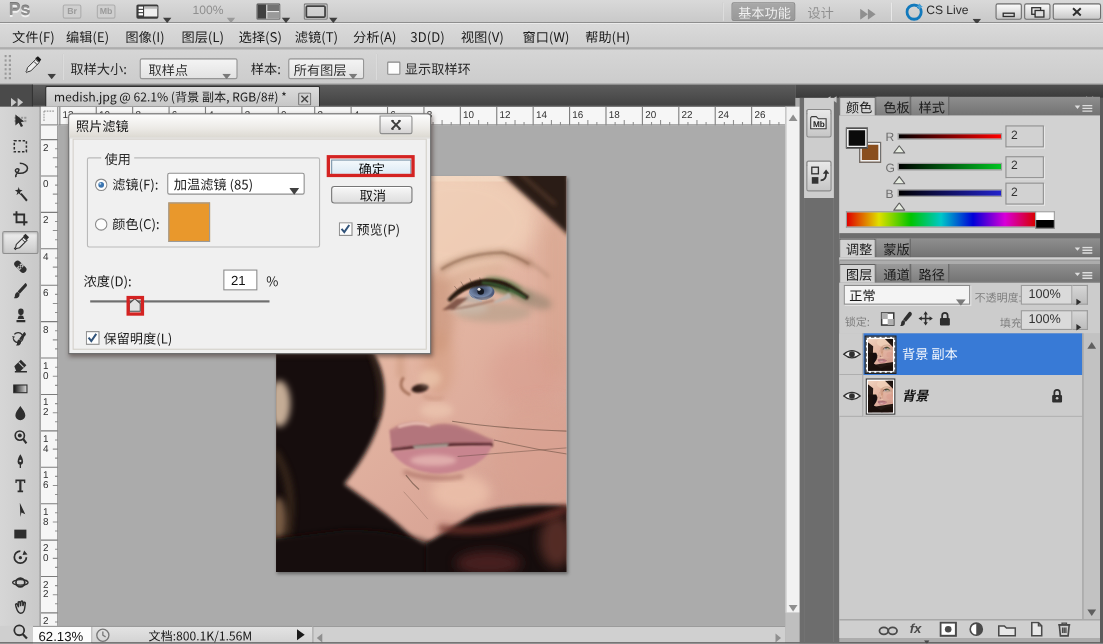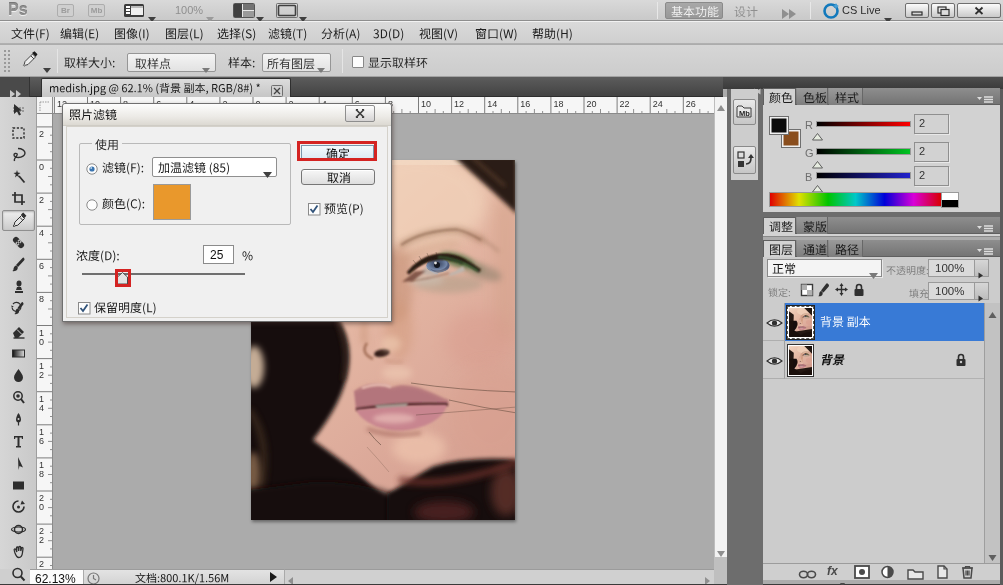--- a/index.html
+++ b/index.html
@@ -763,21 +763,21 @@
         <g transform="translate(0,12.2)">
           <path d="M8.0 -5.9V-3.5C8.0 -2.3 7.8 -0.7 4.9 0.3C5.1 0.4 5.4 0.7 5.5 0.9C8.5 -0.2 8.9 -2.0 8.9 -3.5V-5.9ZM8.7 -1.1C9.5 -0.5 10.4 0.4 10.9 0.9L11.5 0.3C11.0 -0.2 10.0 -1.0 9.3 -1.6ZM1.1 -7.3C1.8 -6.8 2.7 -6.1 3.4 -5.6H0.5V-4.8H2.4V-0.1C2.4 0.0 2.4 0.1 2.2 0.1C2.0 0.1 1.5 0.1 0.9 0.1C1.0 0.3 1.1 0.7 1.2 0.9C2.0 0.9 2.5 0.9 2.9 0.8C3.2 0.6 3.3 0.4 3.3 -0.1V-4.8H4.6C4.4 -4.2 4.1 -3.5 3.9 -3.1L4.6 -2.9C4.9 -3.5 5.3 -4.6 5.6 -5.5L5.0 -5.7L4.9 -5.6H4.1L4.3 -6.0C4.1 -6.2 3.7 -6.5 3.2 -6.7C3.9 -7.4 4.7 -8.3 5.2 -9.2L4.7 -9.6L4.5 -9.5H0.7V-8.7H3.9C3.6 -8.2 3.1 -7.6 2.6 -7.2L1.5 -7.9ZM6.0 -7.5V-1.8H6.8V-6.7H10.2V-1.8H11.0V-7.5H8.7L9.1 -8.7H11.5V-9.6H5.6V-8.7H8.1C8.0 -8.3 7.9 -7.9 7.8 -7.5Z M19.7 -7.5C20.3 -6.9 21.0 -6.1 21.3 -5.6L22.1 -6.0C21.8 -6.5 21.1 -7.3 20.5 -7.8ZM13.4 -9.4V-6.0H14.3V-9.4ZM15.9 -10.0V-5.6H16.8V-10.0ZM18.3 -2.2V-0.3C18.3 0.6 18.6 0.8 19.8 0.8C20.1 0.8 21.7 0.8 21.9 0.8C22.9 0.8 23.1 0.5 23.2 -0.9C23.0 -1.0 22.6 -1.1 22.5 -1.2C22.4 -0.1 22.3 0.0 21.8 0.0C21.5 0.0 20.2 0.0 19.9 0.0C19.3 0.0 19.2 -0.0 19.2 -0.3V-2.2ZM17.5 -3.9V-3.0C17.5 -2.0 17.2 -0.7 12.8 0.3C13.0 0.4 13.2 0.8 13.4 1.0C17.9 -0.1 18.4 -1.7 18.4 -3.0V-3.9ZM14.4 -5.3V-1.5H15.2V-4.5H20.9V-1.5H21.8V-5.3ZM19.0 -10.1C18.7 -8.7 18.1 -7.4 17.4 -6.5C17.6 -6.4 18.0 -6.2 18.2 -6.0C18.6 -6.6 19.0 -7.3 19.3 -8.1H23.2V-8.9H19.6C19.7 -9.2 19.8 -9.6 19.9 -9.9Z M26.9 2.4 27.5 2.1C26.5 0.3 26.0 -1.7 26.0 -3.7C26.0 -5.8 26.5 -7.8 27.5 -9.5L26.9 -9.8C25.8 -8.0 25.1 -6.1 25.1 -3.7C25.1 -1.4 25.8 0.6 26.9 2.4Z M29.3 0.0H30.4V-3.5H31.8C33.8 -3.5 35.1 -4.4 35.1 -6.2C35.1 -8.1 33.7 -8.8 31.8 -8.8H29.3ZM30.4 -4.4V-7.9H31.6C33.2 -7.9 34.0 -7.5 34.0 -6.2C34.0 -5.0 33.2 -4.4 31.7 -4.4Z M36.8 2.4C37.9 0.6 38.6 -1.4 38.6 -3.7C38.6 -6.1 37.9 -8.0 36.8 -9.8L36.2 -9.5C37.2 -7.8 37.7 -5.8 37.7 -3.7C37.7 -1.7 37.2 0.3 36.2 2.1Z" fill="#1f1f1f"></path>
         </g>
       </svg></div>
 <div style="position:absolute;left:76px;top:248px;width:46px;height:16px"><svg width="46" height="16">
         <g transform="translate(0,12.2)">
           <path d="M1.0 -9.3C1.7 -8.9 2.5 -8.3 2.9 -7.8L3.5 -8.5C3.1 -8.9 2.3 -9.5 1.6 -9.9ZM0.4 -6.0C1.1 -5.6 1.9 -5.1 2.3 -4.7L2.9 -5.3C2.5 -5.7 1.6 -6.3 1.0 -6.6ZM5.0 0.9C5.3 0.7 5.6 0.6 8.2 -0.4C8.2 -0.6 8.1 -0.9 8.1 -1.2L6.0 -0.5V-4.5H6.0C6.5 -5.2 6.9 -6.0 7.2 -6.9C7.8 -3.4 8.9 -0.8 11.1 0.6C11.2 0.4 11.5 0.0 11.7 -0.1C10.6 -0.8 9.7 -1.8 9.1 -3.2C9.8 -3.6 10.6 -4.1 11.2 -4.6L10.6 -5.3C10.2 -4.8 9.4 -4.3 8.8 -3.9C8.4 -4.9 8.2 -6.1 8.0 -7.4H10.4V-6.2H11.2V-8.2H7.7C7.8 -8.7 8.0 -9.3 8.1 -9.8L7.2 -10.0C7.1 -9.3 7.0 -8.8 6.8 -8.2H3.7V-6.2H4.6V-7.4H6.6C5.9 -5.5 4.8 -4.0 3.1 -3.0L3.1 -3.0L2.3 -3.4C1.8 -2.1 1.1 -0.7 0.7 0.2L1.5 0.6C2.0 -0.4 2.6 -1.7 3.0 -2.9C3.2 -2.7 3.5 -2.4 3.7 -2.3C4.2 -2.7 4.7 -3.1 5.2 -3.5V-0.7C5.2 -0.2 4.9 0.0 4.6 0.1C4.8 0.3 5.0 0.7 5.0 0.9Z M16.6 -7.7V-6.7H14.7V-5.9H16.6V-3.9H21.3V-5.9H23.2V-6.7H21.3V-7.7H20.4V-6.7H17.5V-7.7ZM20.4 -5.9V-4.7H17.5V-5.9ZM21.1 -2.4C20.6 -1.8 19.8 -1.3 18.9 -0.9C18.1 -1.3 17.4 -1.8 16.9 -2.4ZM14.9 -3.2V-2.4H16.4L16.0 -2.3C16.5 -1.6 17.2 -1.0 18.0 -0.6C16.8 -0.2 15.6 0.0 14.3 0.1C14.4 0.3 14.6 0.7 14.7 0.9C16.2 0.7 17.6 0.4 18.9 -0.1C20.1 0.4 21.5 0.8 23.0 1.0C23.1 0.7 23.4 0.4 23.5 0.2C22.2 0.1 21.0 -0.2 19.9 -0.6C21.0 -1.1 21.9 -1.9 22.4 -2.9L21.8 -3.2L21.7 -3.2ZM17.7 -9.9C17.8 -9.6 18.0 -9.2 18.2 -8.9H13.5V-5.6C13.5 -3.8 13.4 -1.3 12.4 0.6C12.7 0.6 13.1 0.8 13.2 1.0C14.3 -0.9 14.4 -3.7 14.4 -5.6V-8.0H23.4V-8.9H19.2C19.0 -9.3 18.8 -9.8 18.6 -10.1Z M26.9 2.4 27.5 2.1C26.5 0.3 26.0 -1.7 26.0 -3.7C26.0 -5.8 26.5 -7.8 27.5 -9.5L26.9 -9.8C25.8 -8.0 25.1 -6.1 25.1 -3.7C25.1 -1.4 25.8 0.6 26.9 2.4Z M29.3 0.0H31.5C34.2 0.0 35.6 -1.6 35.6 -4.4C35.6 -7.2 34.2 -8.8 31.5 -8.8H29.3ZM30.4 -0.9V-7.9H31.4C33.4 -7.9 34.5 -6.7 34.5 -4.4C34.5 -2.2 33.4 -0.9 31.4 -0.9Z M37.5 2.4C38.6 0.6 39.3 -1.4 39.3 -3.7C39.3 -6.1 38.6 -8.0 37.5 -9.8L36.8 -9.5C37.8 -7.8 38.4 -5.8 38.4 -3.7C38.4 -1.7 37.8 0.3 36.8 2.1Z M42.0 -4.7C42.5 -4.7 42.8 -5.0 42.8 -5.5C42.8 -6.0 42.5 -6.4 42.0 -6.4C41.6 -6.4 41.2 -6.0 41.2 -5.5C41.2 -5.0 41.6 -4.7 42.0 -4.7ZM42.0 0.2C42.5 0.2 42.8 -0.2 42.8 -0.7C42.8 -1.2 42.5 -1.5 42.0 -1.5C41.6 -1.5 41.2 -1.2 41.2 -0.7C41.2 -0.2 41.6 0.2 42.0 0.2Z" fill="#1f1f1f"></path>
         </g>
       </svg></div>
 <div class="abs" style="left:203px;top:245px;width:31px;height:19px;background:#fff;border:1px solid #8b8b8b"></div>
-<div class="abs" style="left:210px;top:248px;font-size:12px;color:#111">25</div>
+<div class="abs" style="left:210px;top:248px;font-size:12px;color:#111">21</div>
 <div style="position:absolute;left:242px;top:248px;width:14px;height:16px"><svg width="14" height="16">
         <g transform="translate(0,12.2)">
           <path d="M2.5 -3.4C3.7 -3.4 4.5 -4.4 4.5 -6.2C4.5 -8.0 3.7 -9.0 2.5 -9.0C1.3 -9.0 0.5 -8.0 0.5 -6.2C0.5 -4.4 1.3 -3.4 2.5 -3.4ZM2.5 -4.1C1.8 -4.1 1.3 -4.8 1.3 -6.2C1.3 -7.6 1.8 -8.3 2.5 -8.3C3.2 -8.3 3.6 -7.6 3.6 -6.2C3.6 -4.8 3.2 -4.1 2.5 -4.1ZM2.7 0.2H3.5L8.3 -9.0H7.6ZM8.6 0.2C9.8 0.2 10.6 -0.9 10.6 -2.6C10.6 -4.4 9.8 -5.4 8.6 -5.4C7.4 -5.4 6.6 -4.4 6.6 -2.6C6.6 -0.9 7.4 0.2 8.6 0.2ZM8.6 -0.5C7.9 -0.5 7.4 -1.2 7.4 -2.6C7.4 -4.0 7.9 -4.7 8.6 -4.7C9.3 -4.7 9.8 -4.0 9.8 -2.6C9.8 -1.2 9.3 -0.5 8.6 -0.5Z" fill="#1f1f1f"></path>
         </g>
       </svg></div>
 <div class="abs" style="left:82px;top:273px;width:163px;height:2px;background:#6f6f6f"></div>
 <div class="abs" style="left:117px;top:271px;width:12px;height:13px;"><svg width="12" height="13" viewBox="0 0 12 13">
         <path d="M5.5,0.5 L10.5,5 L10.5,12 L0.5,12 L0.5,5 Z" fill="#e3e3e3" stroke="#4a4a4a"></path>
       </svg></div>
 <div class="abs" style="left:115px;top:269px;width:16px;height:18px;border:3px solid #d42322"></div>

